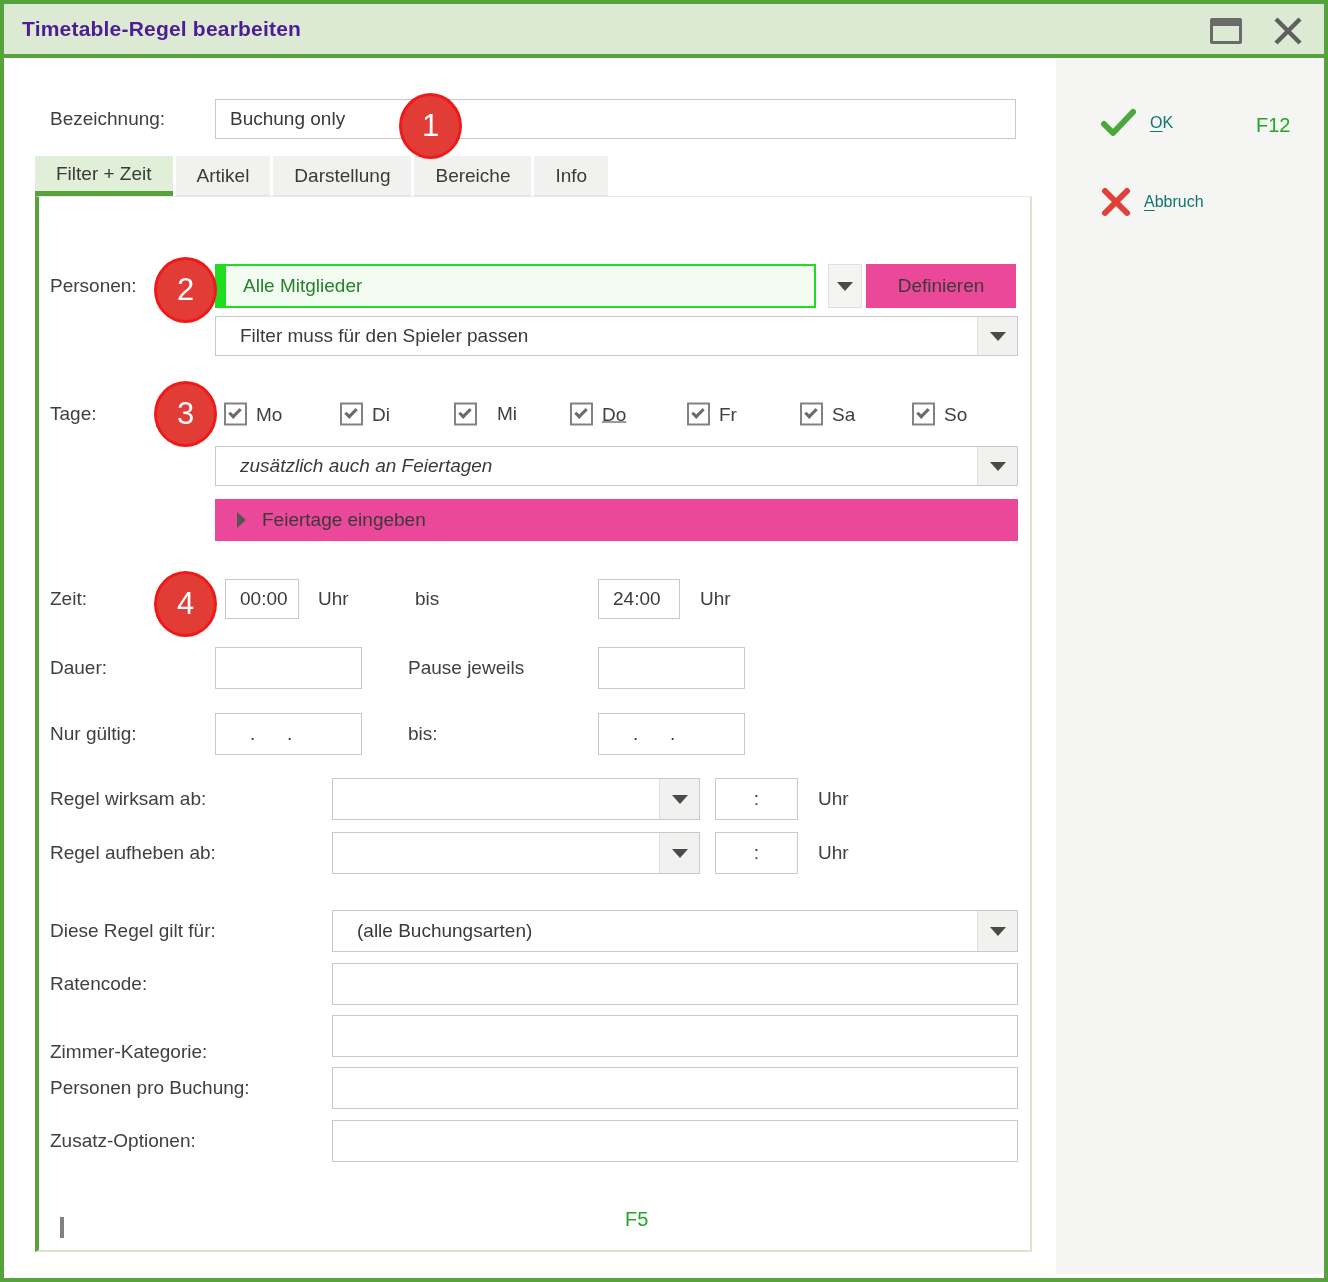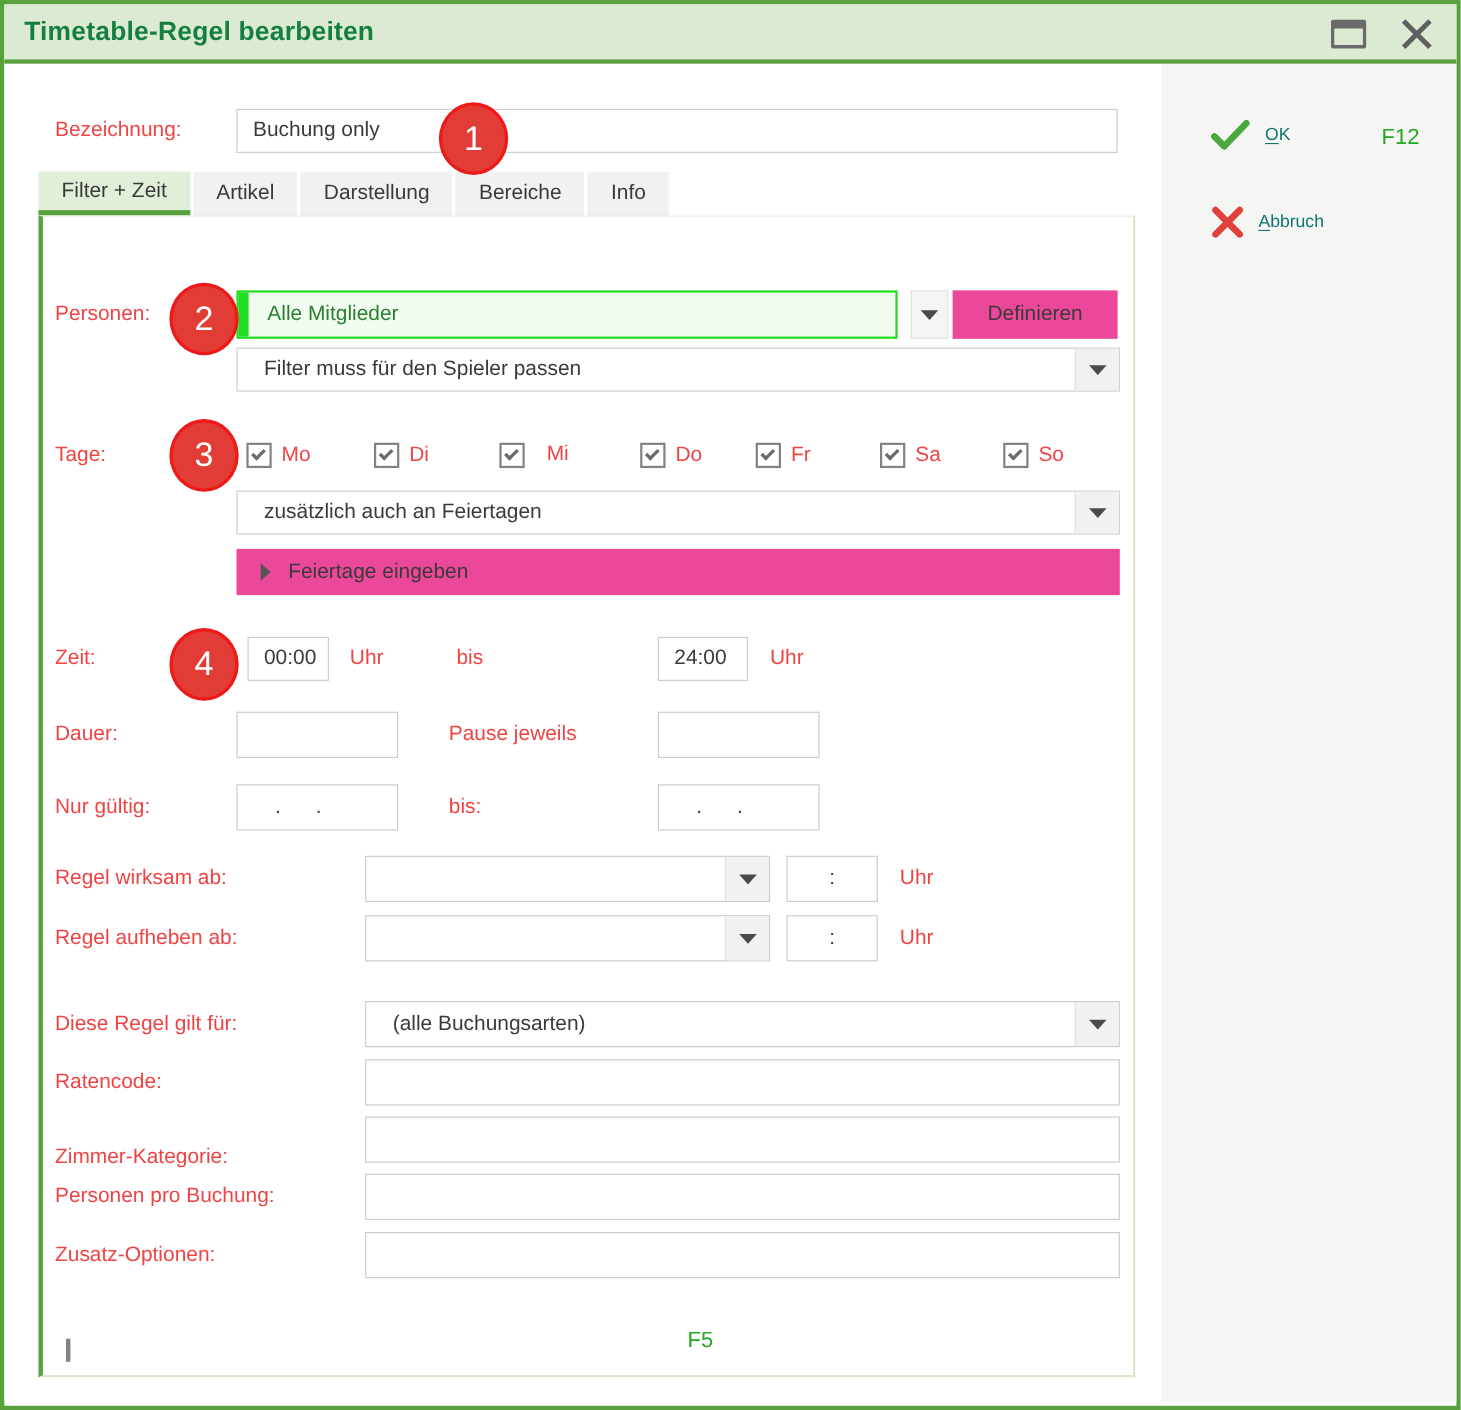--- a/index.html
+++ b/index.html
@@ -10,34 +10,34 @@
     position:relative; width:1328px; height:1282px;
     border:4px solid #58a23d; background:#fff;
   }
 
   
   .titlebar {
     position:relative; height:54px; background:#dcead3;
     border-bottom:4px solid #58a23d;
     display:flex; align-items:center;
   }
-  .titlebar .title { font-size:24px; font-weight:bold; color:#15803d; padding-left:18px; letter-spacing:0.2px; }
+  .titlebar .title { font-size:21px; font-weight:bold; color:#4c1d95; padding-left:18px; letter-spacing:0.2px; }
   .win-btn { position:absolute; top:0; height:54px; display:flex; align-items:center; justify-content:center; cursor:default; }
   .maximize-glyph { width:32px; height:26px; border:3px solid #6a6a6a; border-top:8px solid #6a6a6a; border-radius:2px; }
 
   
   .body { position:relative; display:flex; height:1216px; }
   .main { position:relative; width:1052px; background:#fff; }
   .side { position:relative; flex:1; background:#f5f5f4; }
 
   
   .abs { position:absolute; }
   .row { position:absolute; left:0; width:100%; }
   .row > * { position:absolute; top:50%; transform:translateY(-50%); }
-  .lbl { font-size:19px; color:#ef4444; white-space:nowrap; }
+  .lbl { font-size:19px; color:#404040; white-space:nowrap; }
   .field {
     background:#fff; border:1px solid #c9c9c9; font-size:19px; color:#3a3a3a;
     display:flex; align-items:center; padding-left:14px; white-space:pre; overflow:hidden;
   }
   .field.centered { justify-content:center; padding-left:0; }
   .combo { background:#fff; border:1px solid #c9c9c9; display:flex; align-items:center; }
   .combo .val { flex:1; font-size:19px; padding-left:24px; white-space:nowrap; }
   .combo .arrow-box {
     width:40px; align-self:stretch; background:#f1f1ef; border-left:1px solid #e0e0de;
     display:flex; align-items:center; justify-content:center;
@@ -164,21 +164,21 @@
                 <span class="check"></span>
               </span>
             <span class="lbl">Di</span>
           </div>
           <div style="left:415px; display:flex; align-items:flex-start; gap:20px;">
             <span class="checkbox">
                 <span class="check"></span>
               </span>
             <span class="lbl">Mi</span>
           </div>
-          <div style="left:543px; display:flex; align-items:flex-end; gap:9px;">
+          <div style="left:531px; display:flex; align-items:flex-end; gap:9px;text-decoration:underline;">
             <span class="checkbox">
                 <span class="check"></span>
               </span>
             <span class="lbl">Do</span>
           </div>
           <div style="left:648px; display:flex; align-items:center; gap:9px;">
             <span class="checkbox">
                 <span class="check"></span>
               </span>
             <span class="lbl">Fr</span>
@@ -190,21 +190,21 @@
             <span class="lbl">Sa</span>
           </div>
           <div style="left:873px; display:flex; align-items:center; gap:9px;">
             <span class="checkbox">
                 <span class="check"></span>
               </span>
             <span class="lbl">So</span>
           </div>
         </div>
 
-        <div class="row" style="top:249px; height:40px;">
+        <div class="row" style="top:249px; height:40px;font-style:italic;">
           <div class="combo" style="left:176px; width:803px; height:40px;">
             <span class="val">zusätzlich auch an Feiertagen</span>
             <span class="arrow-box">
                 <span class="tri-down"></span>
               </span>
           </div>
         </div>
 
         <div class="row" style="top:302px; height:42px;">
           <div class="gray-btn" style="left:176px; width:803px; height:42px; justify-content:flex-start; padding-left:22px; gap:16px;">

